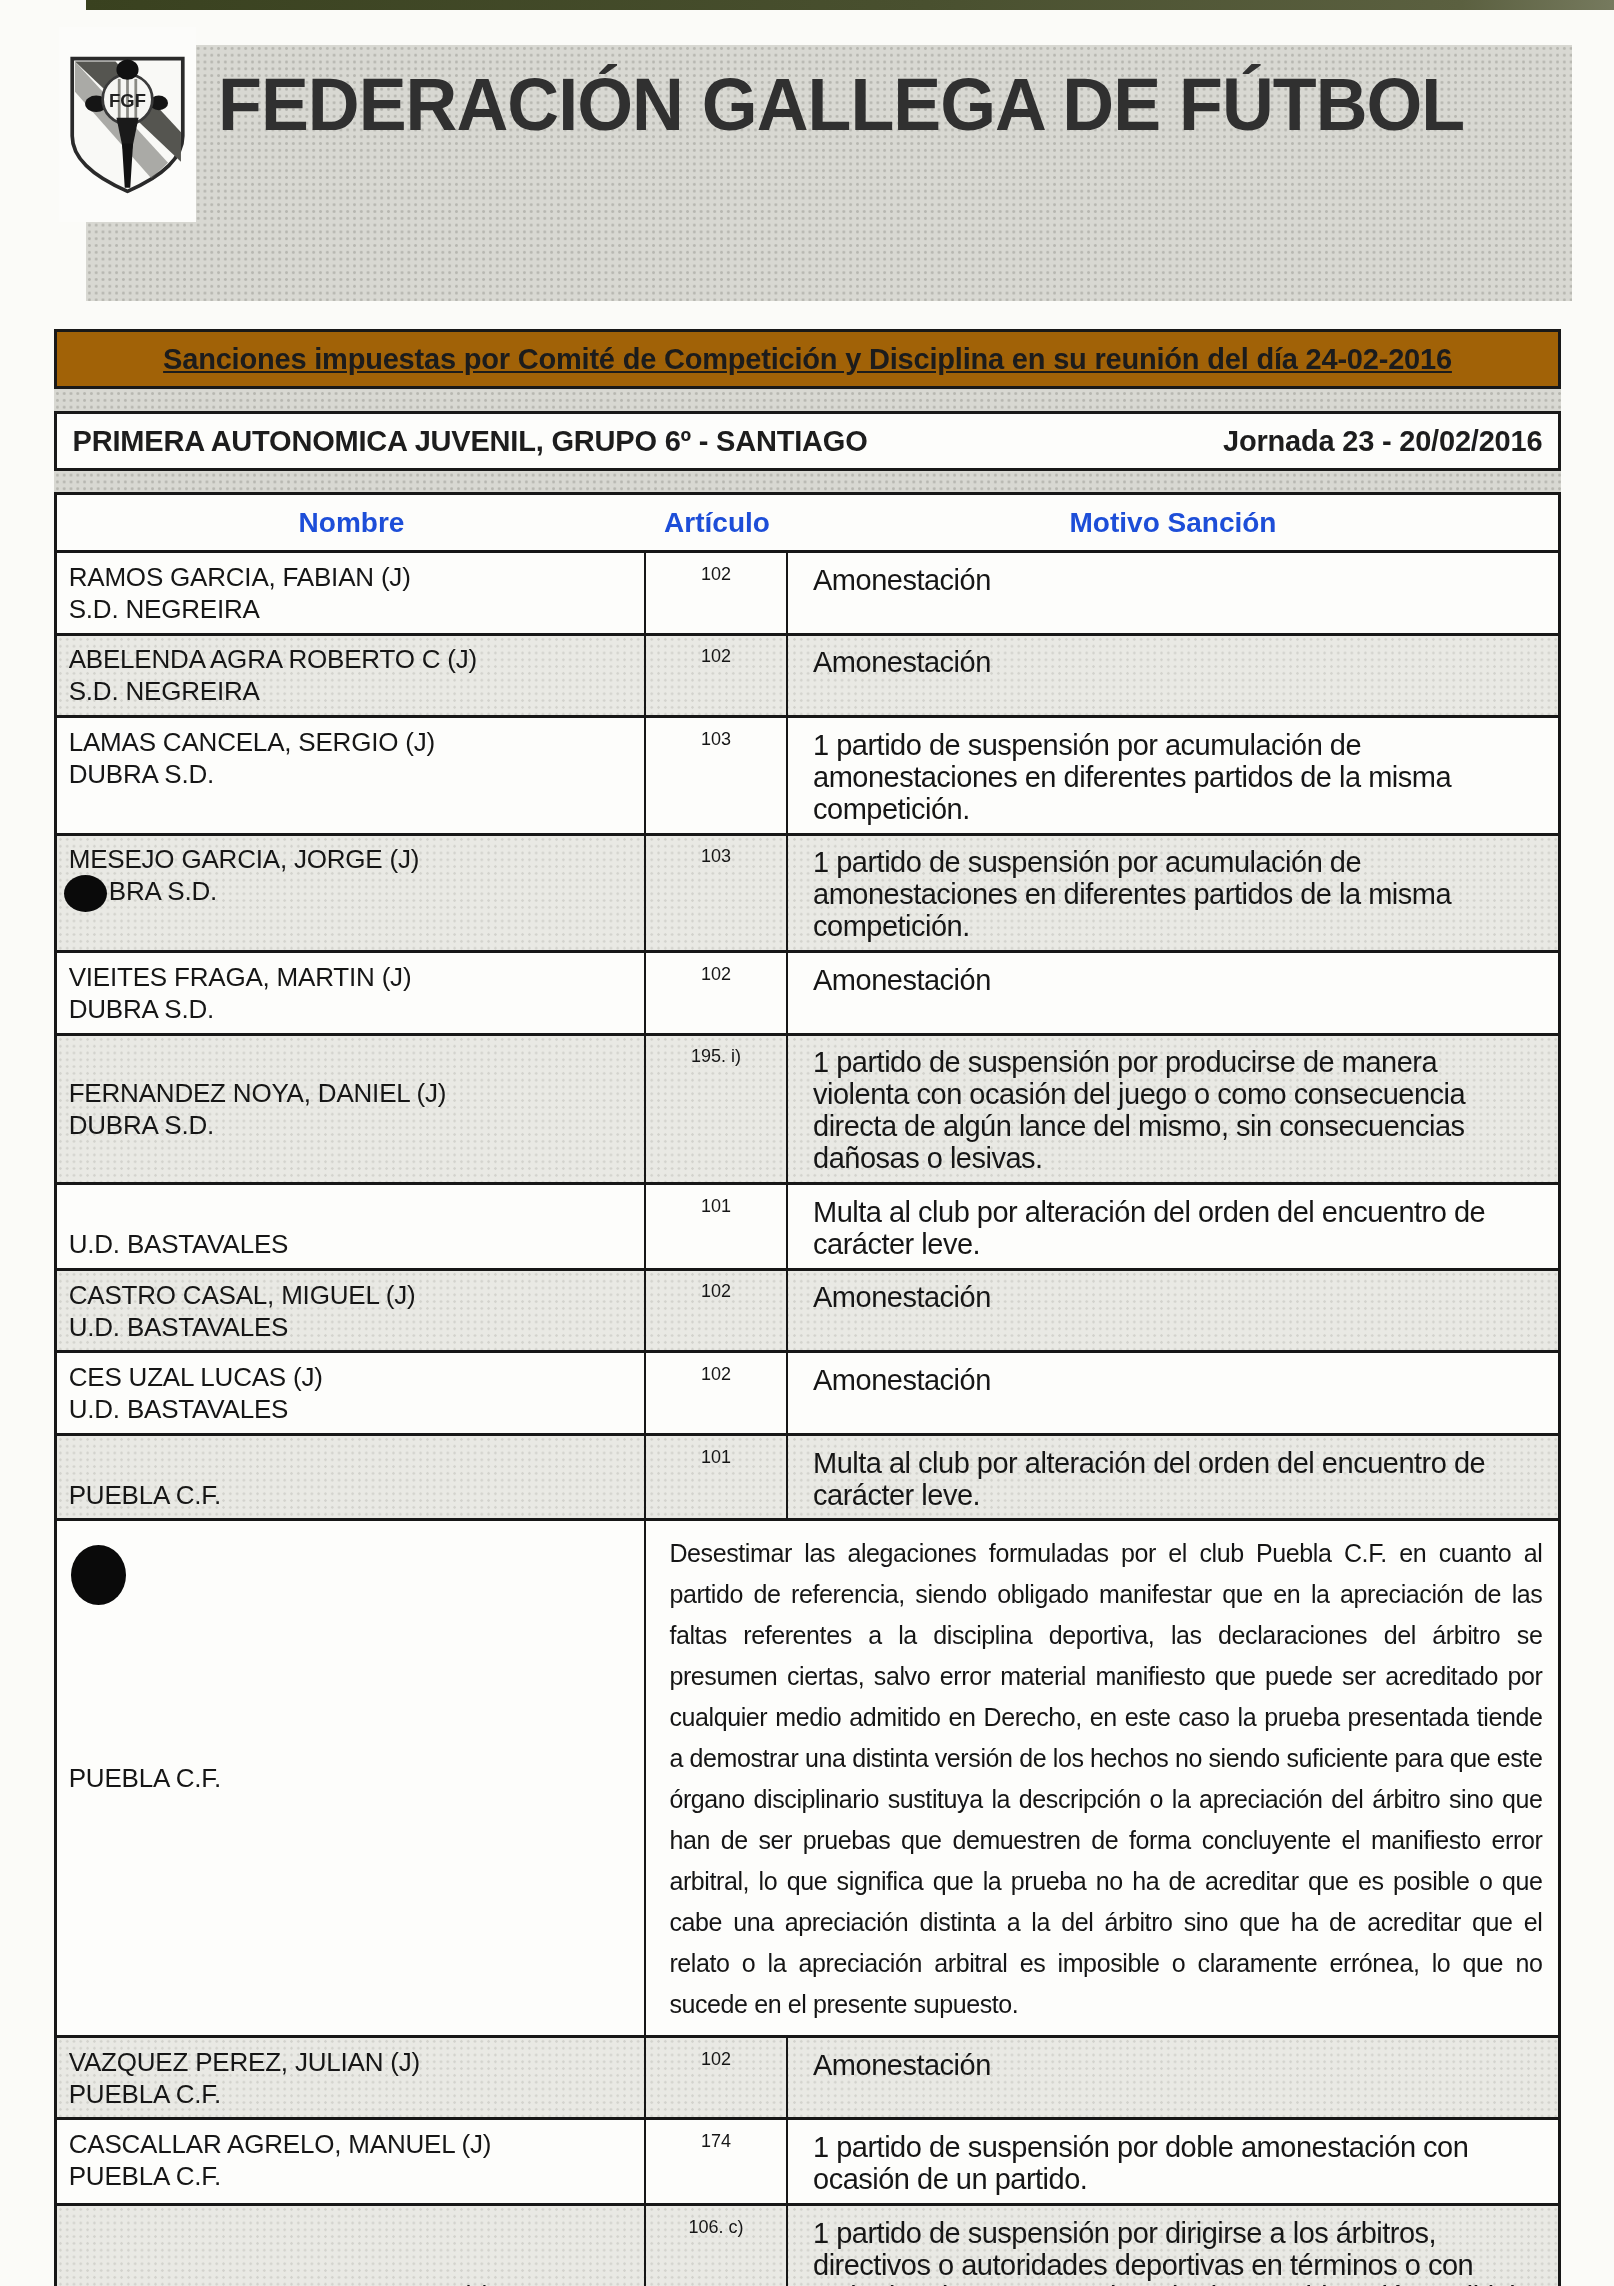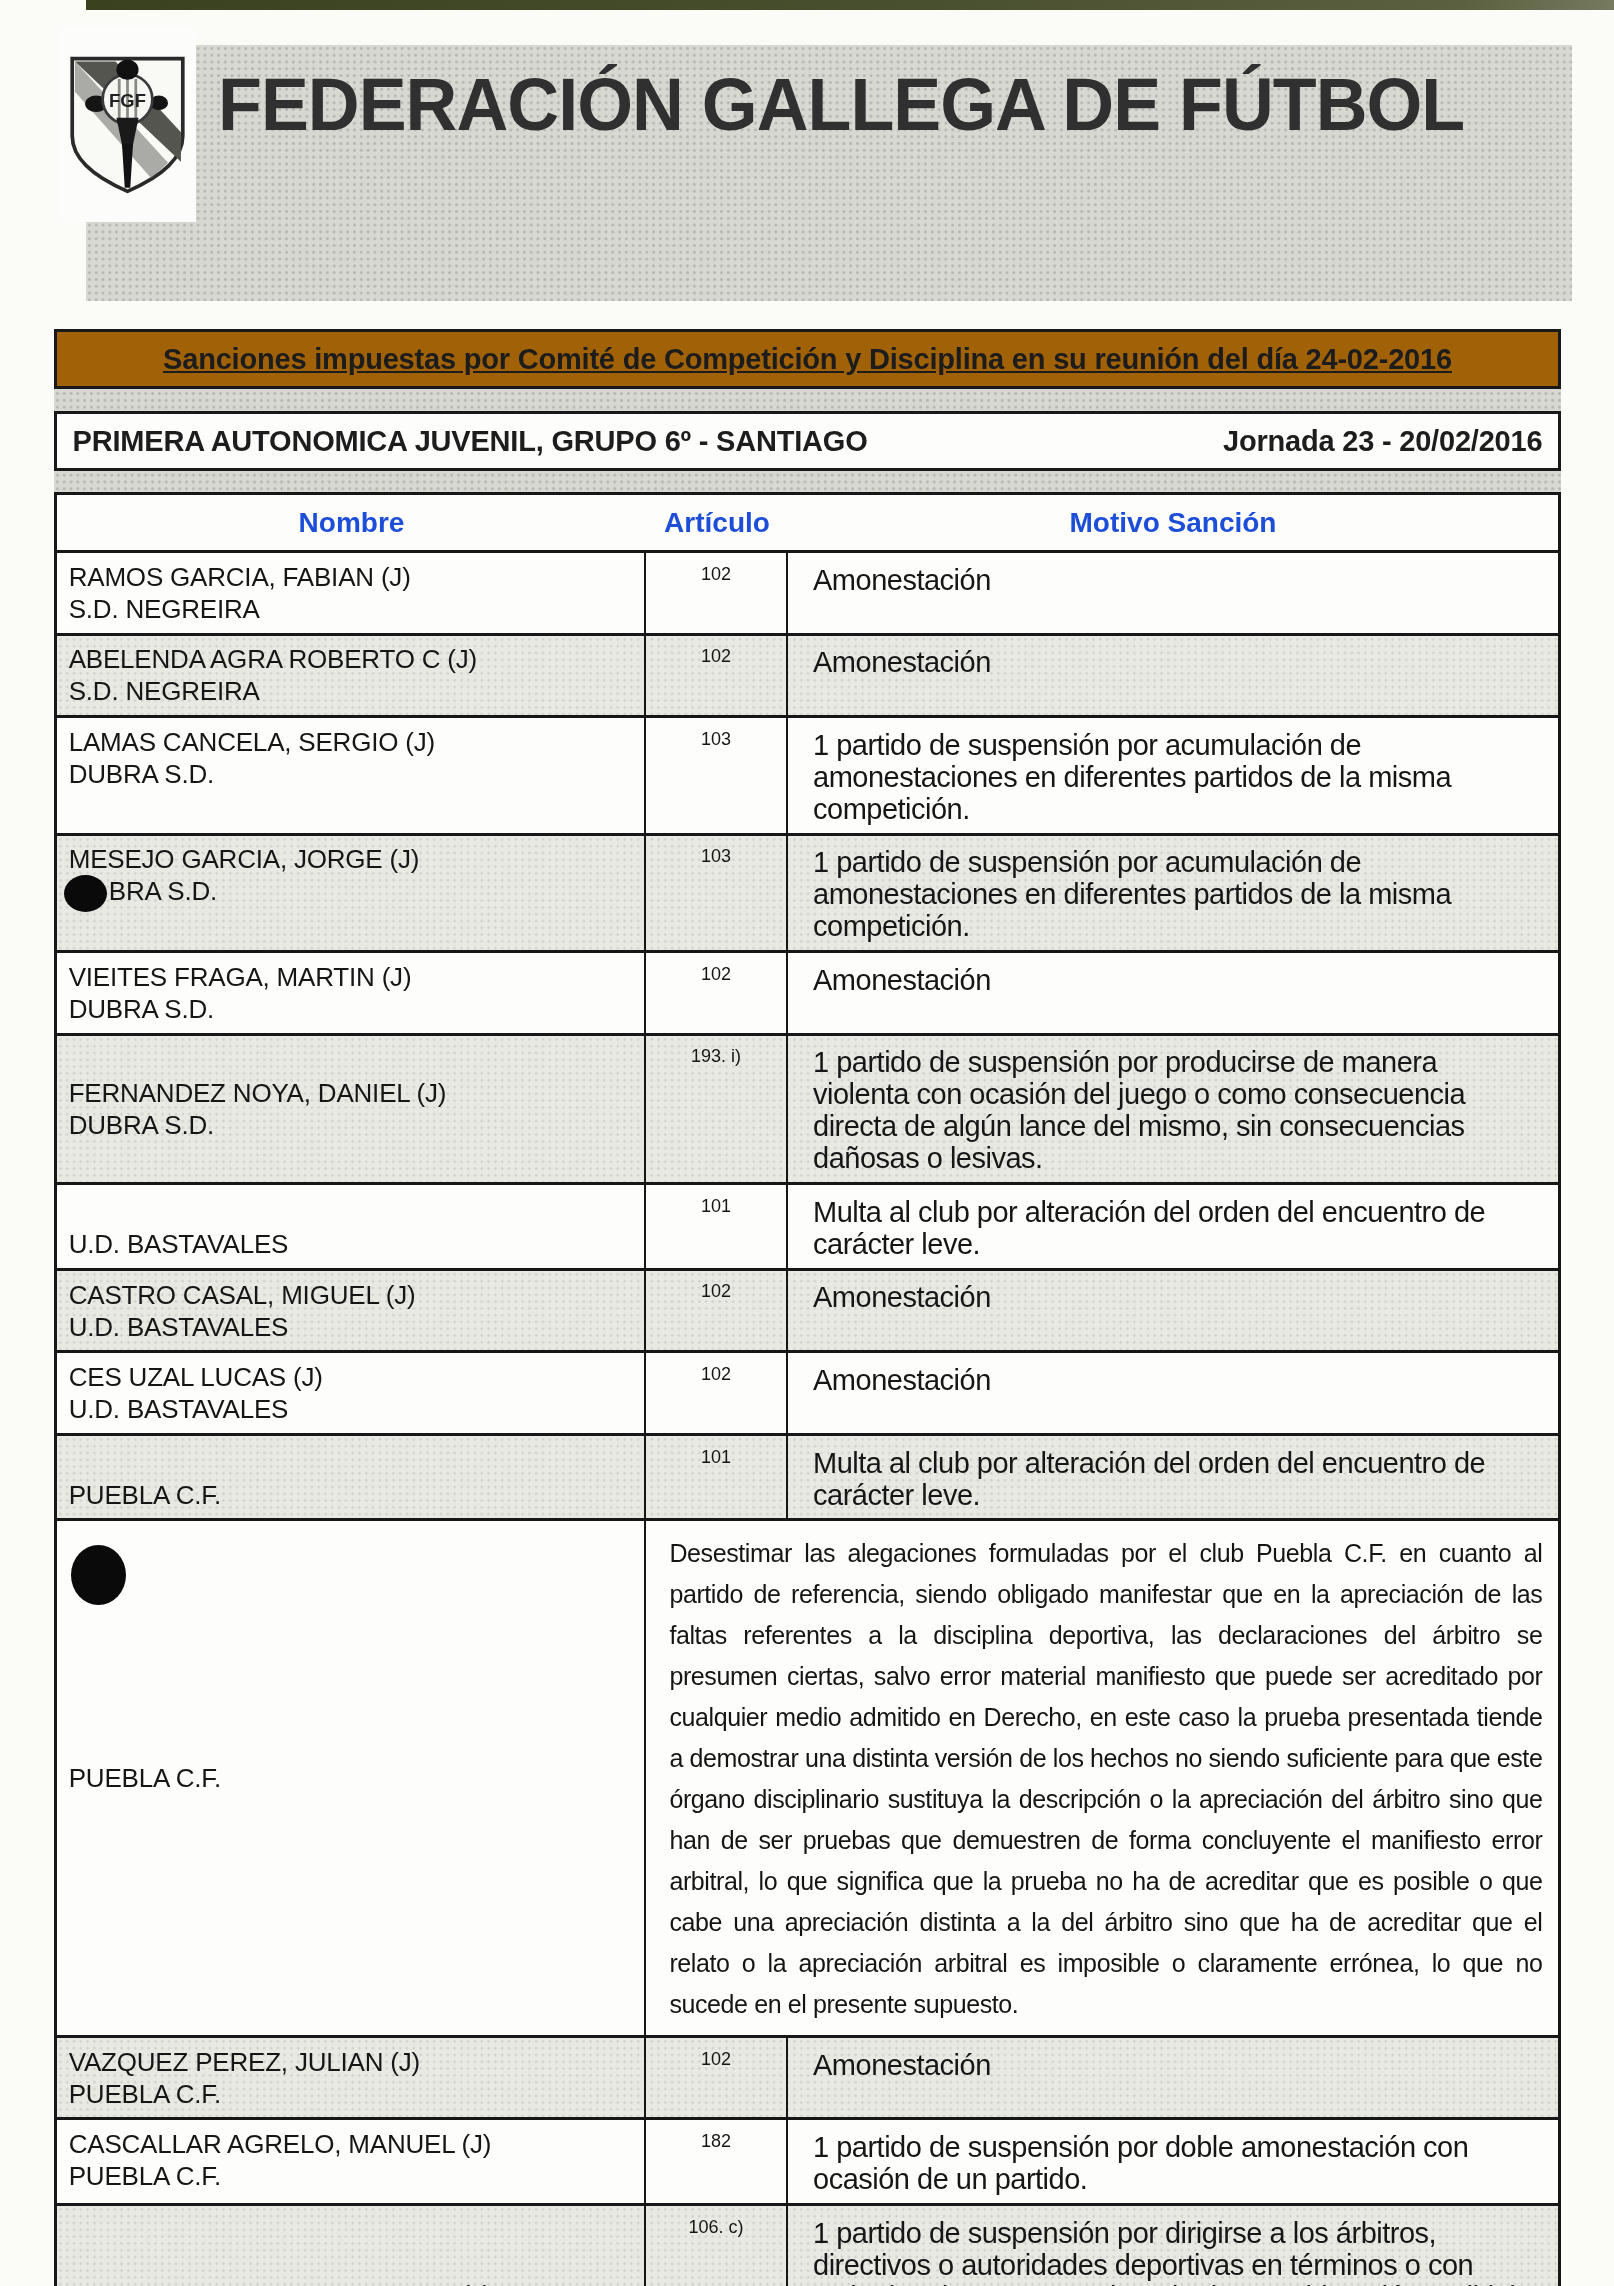--- a/index.html
+++ b/index.html
@@ -185,21 +185,21 @@
       <div>DUBRA S.D.</div>
     </div>
     <div class="cell art-cell">102</div>
     <div class="cell mot-cell">Amonestación</div>
   </div>
       <div class="trow row-gray">
     <div class="cell name-cell v-center">
       <div>FERNANDEZ NOYA, DANIEL (J)</div>
       <div>DUBRA S.D.</div>
     </div>
-    <div class="cell art-cell">193. i)</div>
+    <div class="cell art-cell">195. i)</div>
     <div class="cell mot-cell">1 partido de suspensión por producirse de manera violenta con ocasión del juego o como consecuencia directa de algún lance del mismo, sin consecuencias dañosas o lesivas.</div>
   </div>
       <div class="trow row-white">
     <div class="cell name-cell v-bottom">
       <div></div>
       <div>U.D. BASTAVALES</div>
     </div>
     <div class="cell art-cell">101</div>
     <div class="cell mot-cell">Multa al club por alteración del orden del encuentro de carácter leve.</div>
   </div>
@@ -240,21 +240,21 @@
       <div>PUEBLA C.F.</div>
     </div>
     <div class="cell art-cell">102</div>
     <div class="cell mot-cell">Amonestación</div>
   </div>
       <div class="trow row-white">
     <div class="cell name-cell">
       <div>CASCALLAR AGRELO, MANUEL (J)</div>
       <div>PUEBLA C.F.</div>
     </div>
-    <div class="cell art-cell">182</div>
+    <div class="cell art-cell">174</div>
     <div class="cell mot-cell">1 partido de suspensión por doble amonestación con ocasión de un partido.</div>
   </div>
       <div class="trow row-gray">
     <div class="cell name-cell v-center">
       <div>CASCALLAR AGRELO, MANUEL (J)</div>
       <div>PUEBLA C.F.</div>
     </div>
     <div class="cell art-cell">106. c)</div>
     <div class="cell mot-cell">1 partido de suspensión por dirigirse a los árbitros, directivos o autoridades deportivas en términos o con actitudes de menosprecio o de desconsideración, o dirigir amenazas a estos cuando no se revele la intención de llevarlas a cabo, siempre que la acción no constituya falta más grave,una vez expulsado.</div>
   </div>

